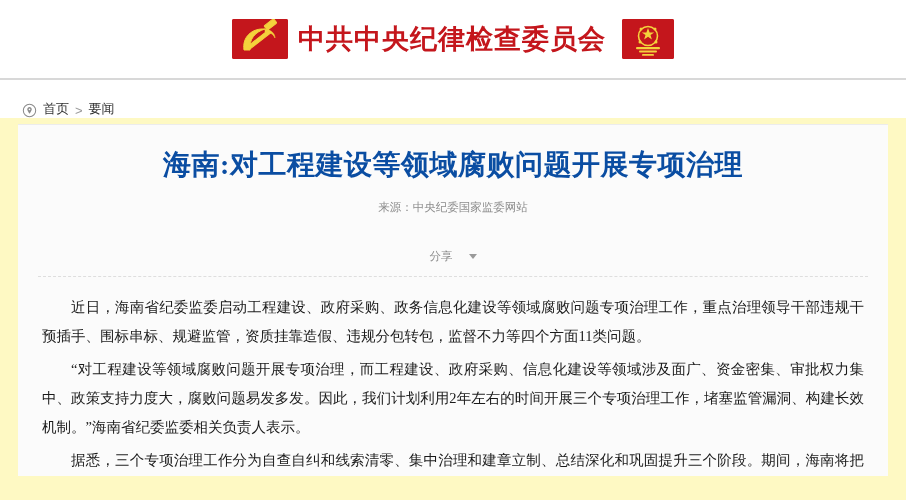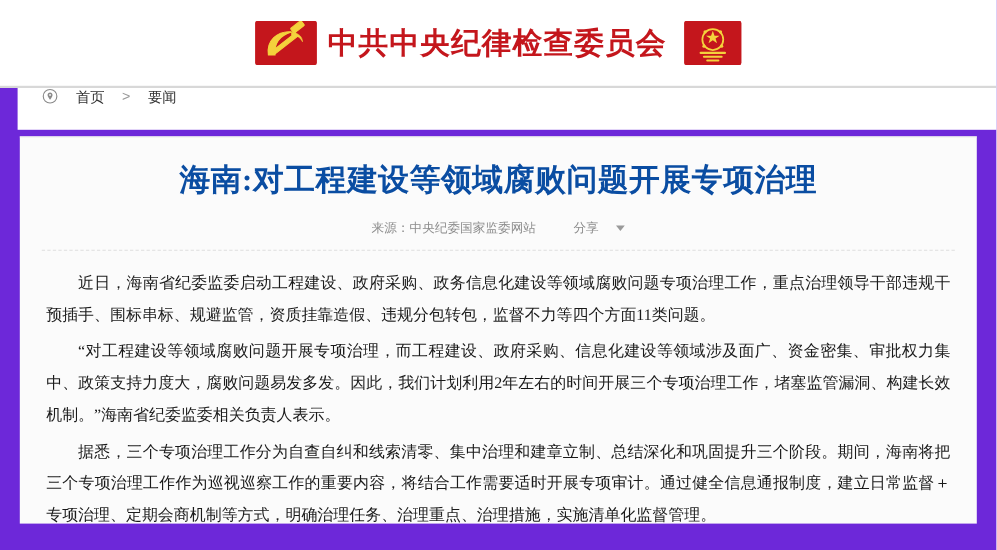--- a/index.html
+++ b/index.html
@@ -7,21 +7,21 @@
     width: 906px;
     height: 500px;
     overflow: hidden;
     font-family: "Liberation Sans", sans-serif;
     background: #ffffff;
   }
   .page {
     position: relative;
     width: 906px;
     height: 500px;
-    background: #6d28d9;
+    background: #fef9c3;
   }
 
   
   .masthead {
     position: relative;
     height: 80px;
     background: #ffffff;
     display: flex;
     align-items: center;
     justify-content: center;
@@ -79,27 +79,26 @@
     font-weight: bold;
     letter-spacing: 1px;
     cursor: pointer;
     white-space: nowrap;
   }
 
   
   .breadcrumb {
     height: 38px;
     display: flex;
-    align-items: flex-start;
-    gap: 16px;
+    align-items: flex-end;
+    gap: 6px;
     padding: 0 22px;
     font-size: 13px;
     color: #444444;
     background: #ffffff;
-    margin-left: 16px;
   }
   .pin-icon { width: 15px; height: 15px; flex: 0 0 auto; }
   .crumb-link { color: #333; text-decoration: none; cursor: pointer; }
   .crumb-sep { color: #999; }
   .crumb-current { color: #333; }
 
   
   .article {
     margin: 6px 18px 0 18px;
     background: #fbfbfb;
@@ -120,20 +119,21 @@
   }
   .art-meta {
     margin-top: 16px;
     display: flex;
     align-items: center;
     justify-content: center;
     gap: 34px;
     font-size: 11.5px;
     color: #8c8c8c;
     padding-bottom: 12px;
+    flex-direction: column;
   }
   .meta-share {
     display: flex;
     align-items: center;
     gap: 16px;
     cursor: pointer;
   }
   .caret { width: 0; height: 0; border-left: 4px solid transparent; border-right: 4px solid transparent; border-top: 5px solid #9a9a9a; display:inline-block; }
   .art-divider {
     border-top: 1px dashed #dedede;

